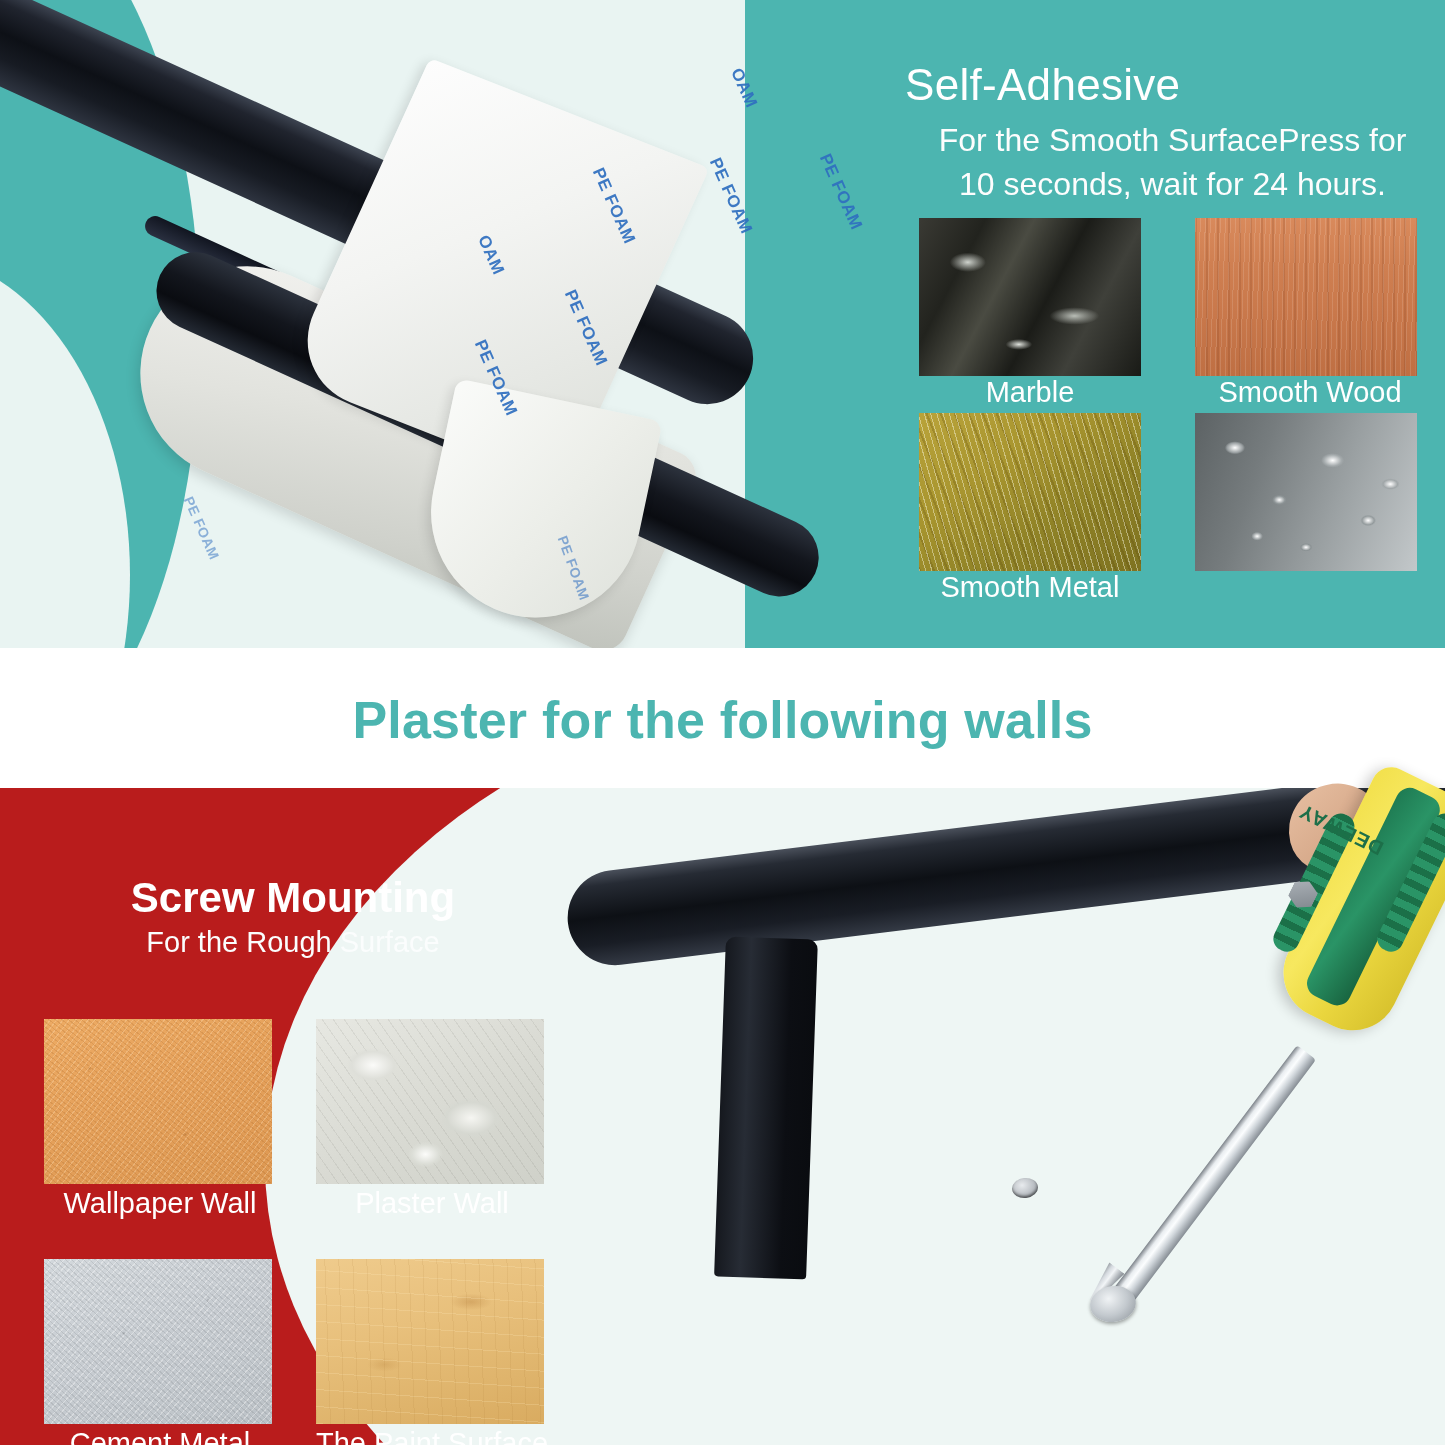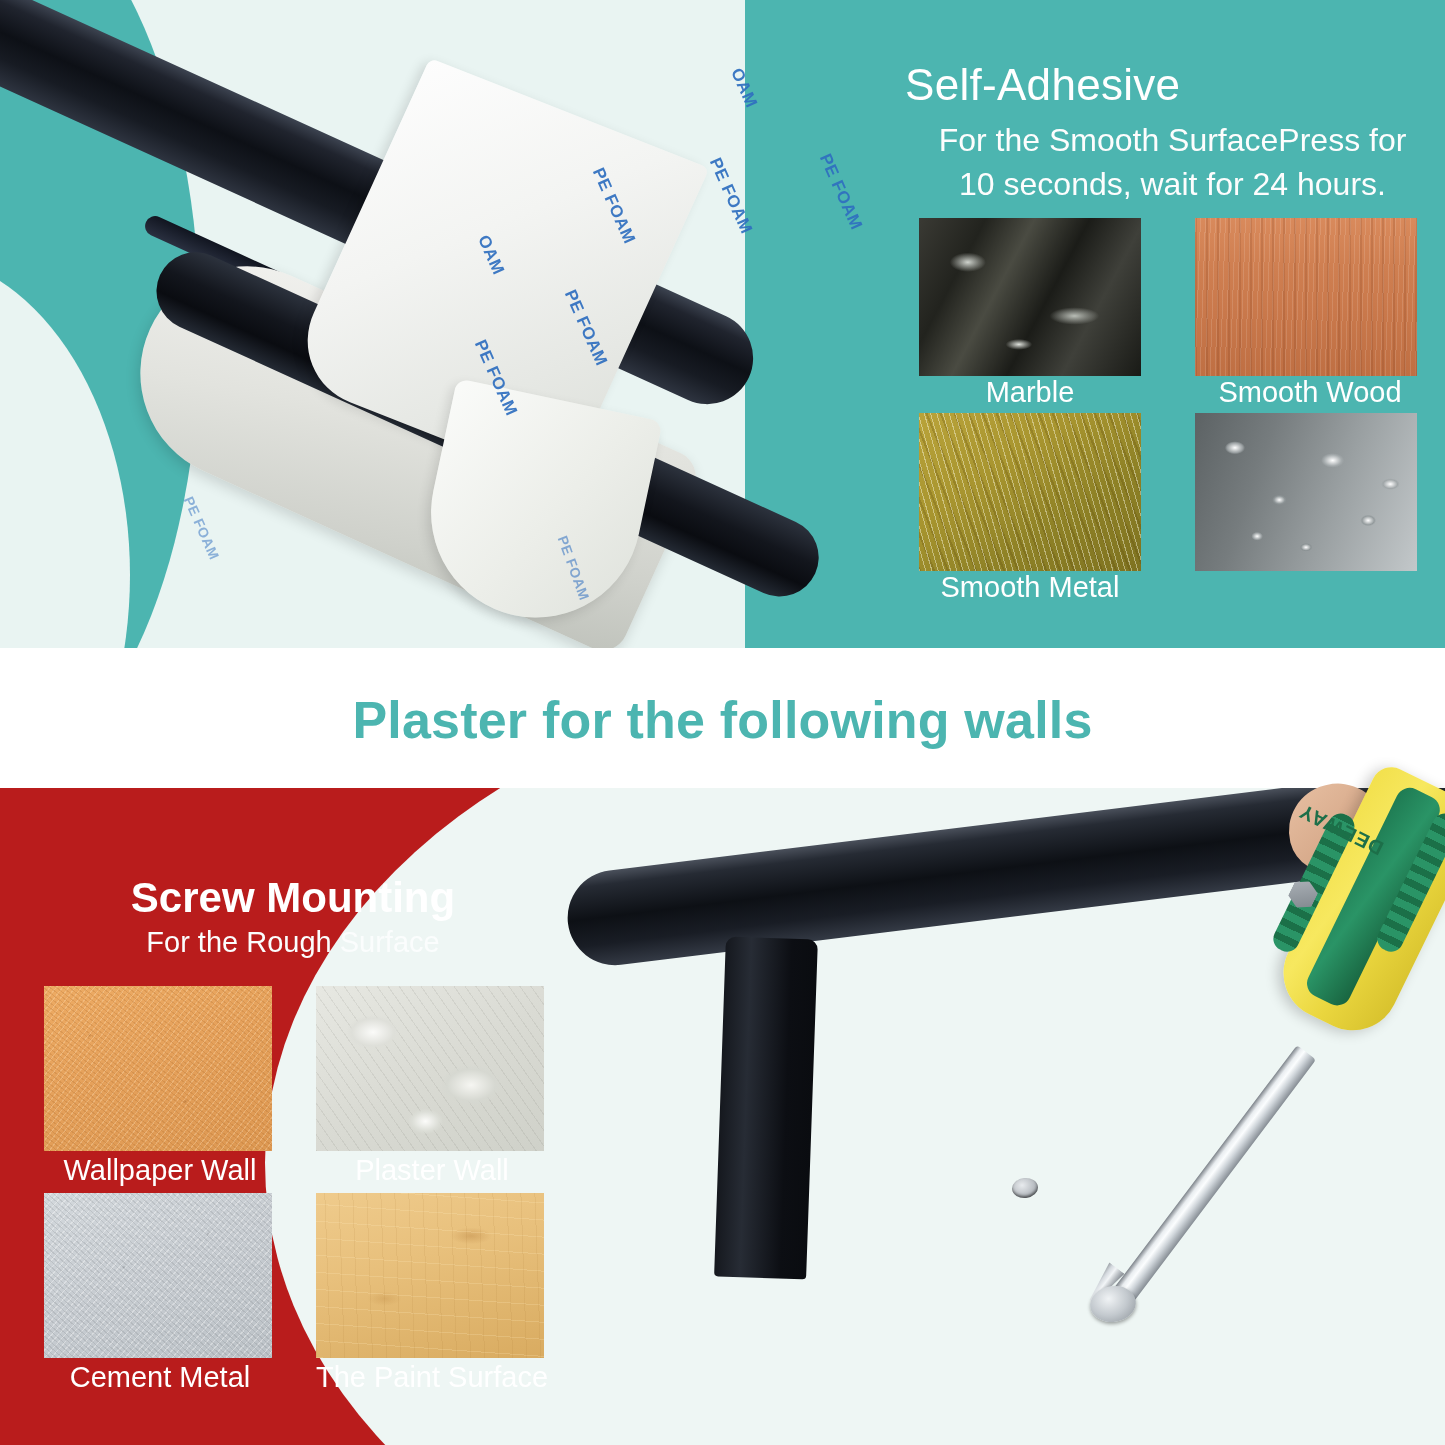--- a/index.html
+++ b/index.html
@@ -99,21 +99,21 @@
   .bot-circle{position:absolute;left:265px;top:-115px;width:1320px;height:980px;
     background:#eef6f4;border-radius:50%;}
 
   .bot-head{position:absolute;left:28px;top:86px;width:530px;text-align:center;
     color:#fff;font-size:42px;font-weight:bold;}
   .bot-sub{position:absolute;left:28px;top:138px;width:530px;text-align:center;
     color:#fbfdfd;font-size:29px;}
 
   .wall-grid{position:absolute;left:30px;top:198px;width:540px;
     display:grid;grid-template-columns:268px 268px;column-gap:4px;row-gap:6px;}
-  .wall-cell{width:268px;}
+  .wall-cell{width:268px;margin-top:33px;}
   .wall-sw{width:228px;height:165px;display:block;margin-left:14px;}
   .wall-label{color:#fff;font-size:29px;text-align:center;width:260px;padding-top:3px;}
 
   .sw-wallpaper{background:
      repeating-linear-gradient(38deg,rgba(150,85,25,.18) 0px,rgba(150,85,25,.18) 1px,transparent 1px,transparent 4px),
      repeating-linear-gradient(128deg,rgba(255,225,185,.3) 0px,rgba(255,225,185,.3) 1px,transparent 1px,transparent 5px),
      radial-gradient(circle 2px at 20% 30%,rgba(120,65,18,.3) 0,transparent 100%),
      radial-gradient(circle 2px at 62% 70%,rgba(120,65,18,.3) 0,transparent 100%),
      linear-gradient(160deg,#edab64 0%,#e5a15b 45%,#dd9852 100%);}
   .sw-plaster{background:

